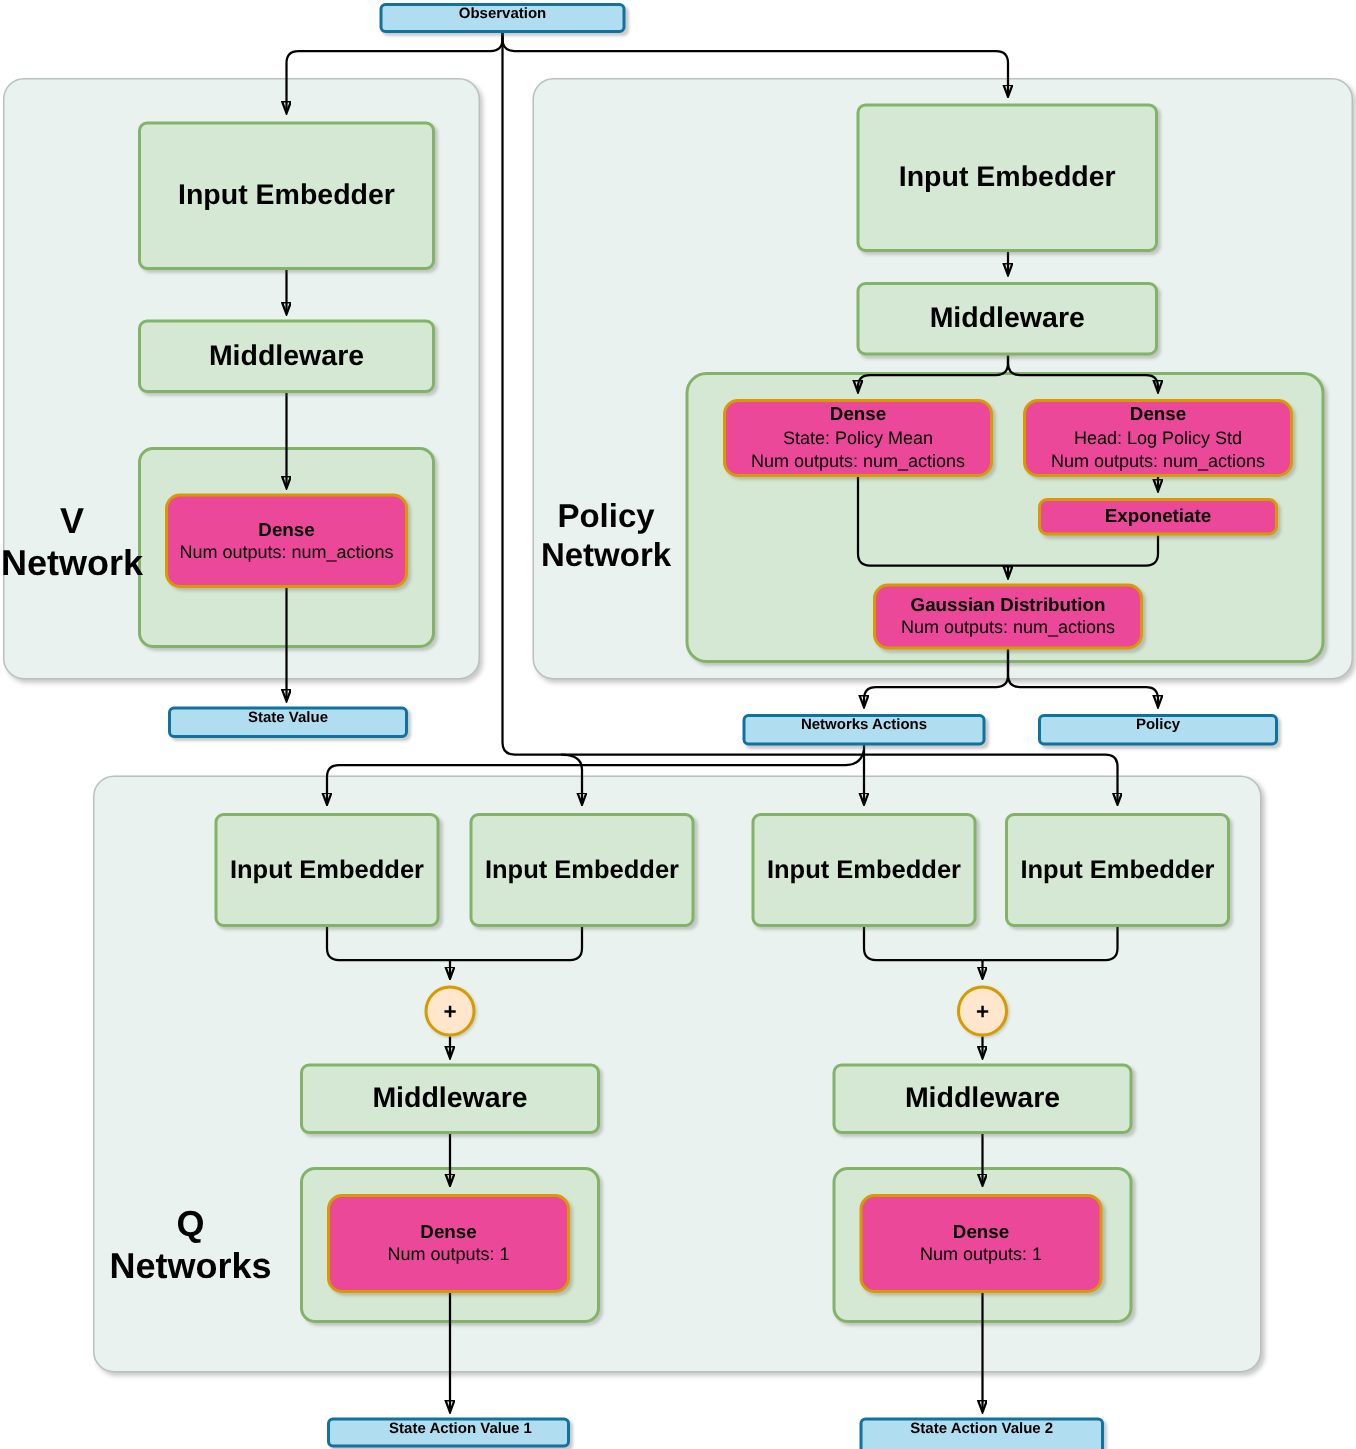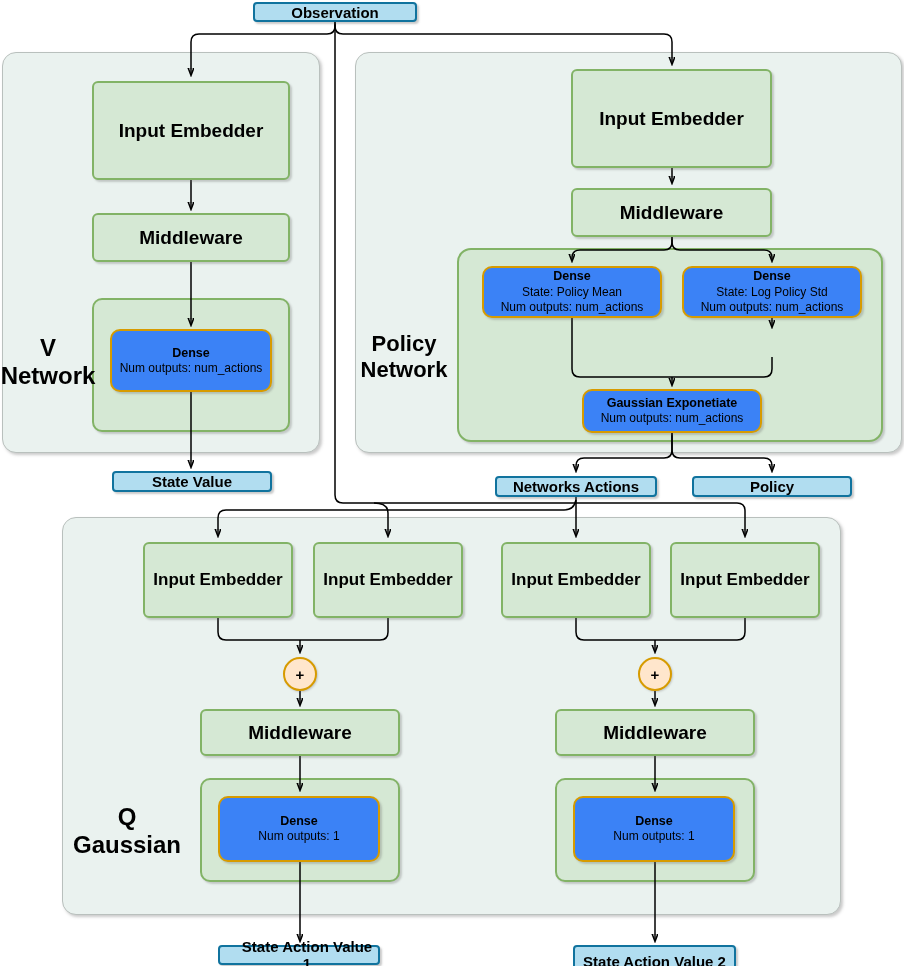--- a/index.html
+++ b/index.html
@@ -18,31 +18,31 @@
     background:#d5e8d4;border:2px solid #82b366;border-radius:6px;
     box-shadow:2px 2px 2px rgba(102,102,102,0.30);z-index:6;
     display:flex;align-items:center;justify-content:center;
     font-weight:bold;font-size:19px;text-align:center;
   }
   .greenwrap{
     background:#d5e8d4;border:2px solid #82b366;border-radius:10px;
     box-shadow:2px 2px 2px rgba(102,102,102,0.30);z-index:2;
   }
   .orangebox{
-    background:#3b82f6;border:2px solid #d79b00;border-radius:10px;
+    background:#ec4899;border:2px solid #d79b00;border-radius:10px;
     box-shadow:2px 2px 2px rgba(102,102,102,0.30);z-index:6;
     display:flex;flex-direction:column;align-items:center;justify-content:center;
     font-size:12px;line-height:1.3;text-align:center;
   }
   .orangebox .t{font-weight:bold;font-size:12.5px;}
   .bluebox{
     background:#b1ddf0;border:2px solid #10739e;border-radius:4px;
     box-shadow:2px 2px 2px rgba(102,102,102,0.35);z-index:6;
-    display:flex;align-items:center;justify-content:center;
-    font-weight:bold;font-size:15px;text-align:center;
+    display:flex;align-items:flex-start;justify-content:center;
+    font-weight:bold;font-size:10px;text-align:center;
   }
   .biglabel{
     z-index:4;display:flex;flex-direction:column;align-items:center;justify-content:center;
     font-weight:bold;font-size:24px;line-height:1.18;text-align:center;
   }
   .biglabel.small{font-size:22px;}
   .pluscircle{
     background:#ffe6cc;border:2px solid #d79b00;border-radius:50%;
     box-shadow:1px 1px 2px rgba(102,102,102,0.30);z-index:6;
     display:flex;align-items:center;justify-content:center;
@@ -62,21 +62,21 @@
   <div class="abs biglabel" style="left:6px;top:334px;width:84px;height:56px;">
     <div>V</div>
     <div>Network</div>
   </div>
   <div class="abs biglabel small" style="left:358px;top:330px;width:92px;height:54px;">
     <div>Policy</div>
     <div>Network</div>
   </div>
   <div class="abs biglabel" style="left:78px;top:803px;width:98px;height:56px;">
     <div>Q</div>
-    <div>Gaussian</div>
+    <div>Networks</div>
   </div>
 
   <svg class="wires" width="904" height="966" viewBox="0 0 904 966">
     <defs>
       <marker id="arr" markerWidth="9" markerHeight="7" refX="7.5" refY="3" orient="auto" markerUnits="userSpaceOnUse">
         <path d="M0,0 L8,3 L0,6 Z" fill="#000" stroke="none"></path>
       </marker>
     </defs>
     <path d="M335,21 V26 Q335,34 327,34 L199,34 Q191,34 191,42 V75" marker-end="url(#arr)"></path>
     <path d="M335,21 V26 Q335,34 343,34 L664,34 Q672,34 672,42 V64" marker-end="url(#arr)"></path>
@@ -152,25 +152,28 @@
   <div class="abs greenbox" style="left:571px;top:188px;width:201px;height:49px;">
     <span>Middleware</span>
   </div>
   <div class="abs orangebox" style="left:482px;top:266px;width:180px;height:52px;">
     <div class="t">Dense</div>
     <div>State: Policy Mean</div>
     <div>Num outputs: num_actions</div>
   </div>
   <div class="abs orangebox" style="left:682px;top:266px;width:180px;height:52px;">
     <div class="t">Dense</div>
-    <div>State: Log Policy Std</div>
-    <div>Num outputs: num_actions</div>
+    <div>Head: Log Policy Std</div>
+    <div>Num outputs: num_actions</div>
+  </div>
+  <div class="abs orangebox" style="left:692px;top:332px;width:160px;height:25px;border-radius:6px;">
+    <div class="t">Exponetiate</div>
   </div>
   <div class="abs orangebox" style="left:582px;top:389px;width:180px;height:44px;">
-    <div class="t">Gaussian Exponetiate</div>
+    <div class="t">Gaussian Distribution</div>
     <div>Num outputs: num_actions</div>
   </div>
 
   <div class="abs greenbox" style="left:143px;top:542px;width:150px;height:76px;font-size:17px;">
     <span>Input Embedder</span>
   </div>
   <div class="abs greenbox" style="left:313px;top:542px;width:150px;height:76px;font-size:17px;">
     <span>Input Embedder</span>
   </div>
   <div class="abs greenbox" style="left:501px;top:542px;width:150px;height:76px;font-size:17px;">

